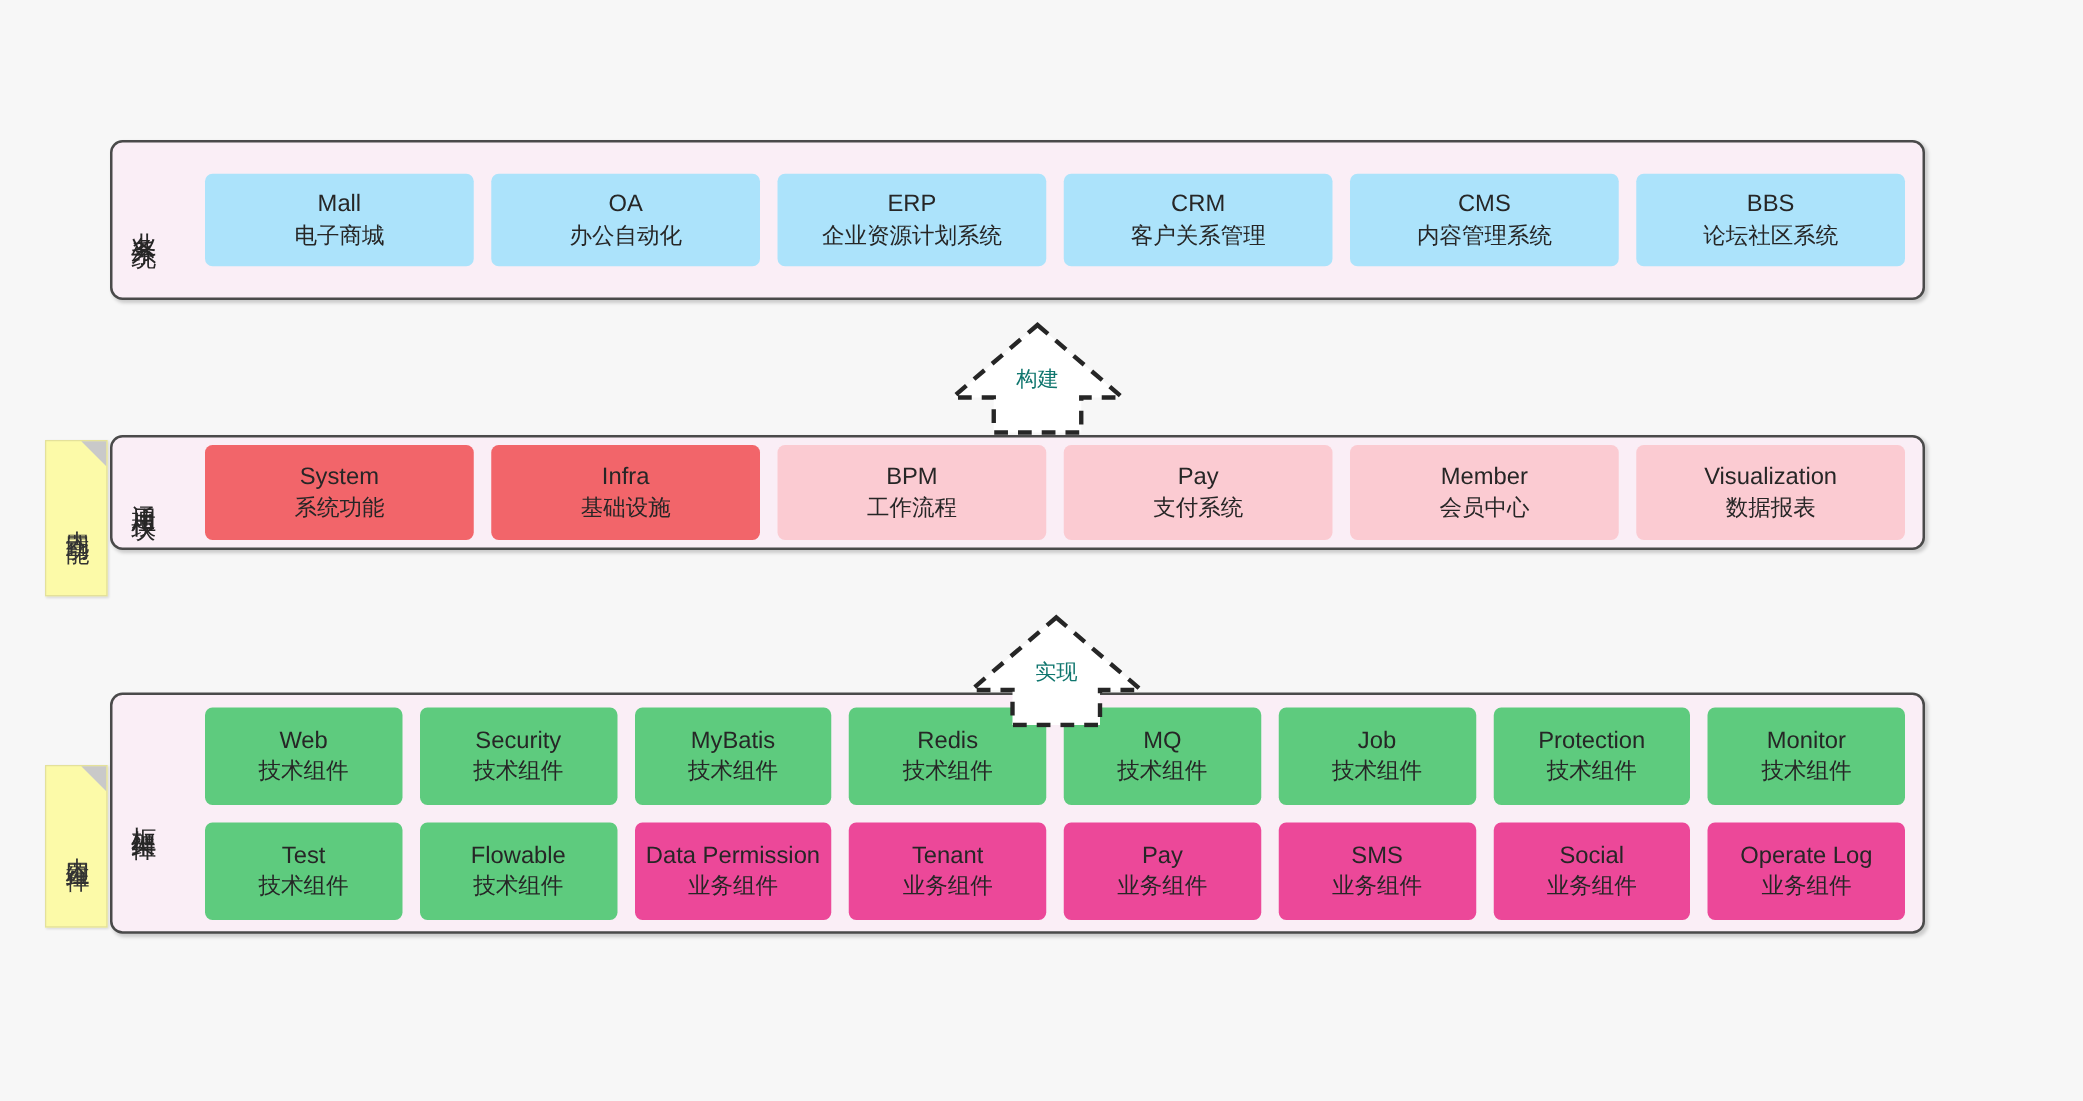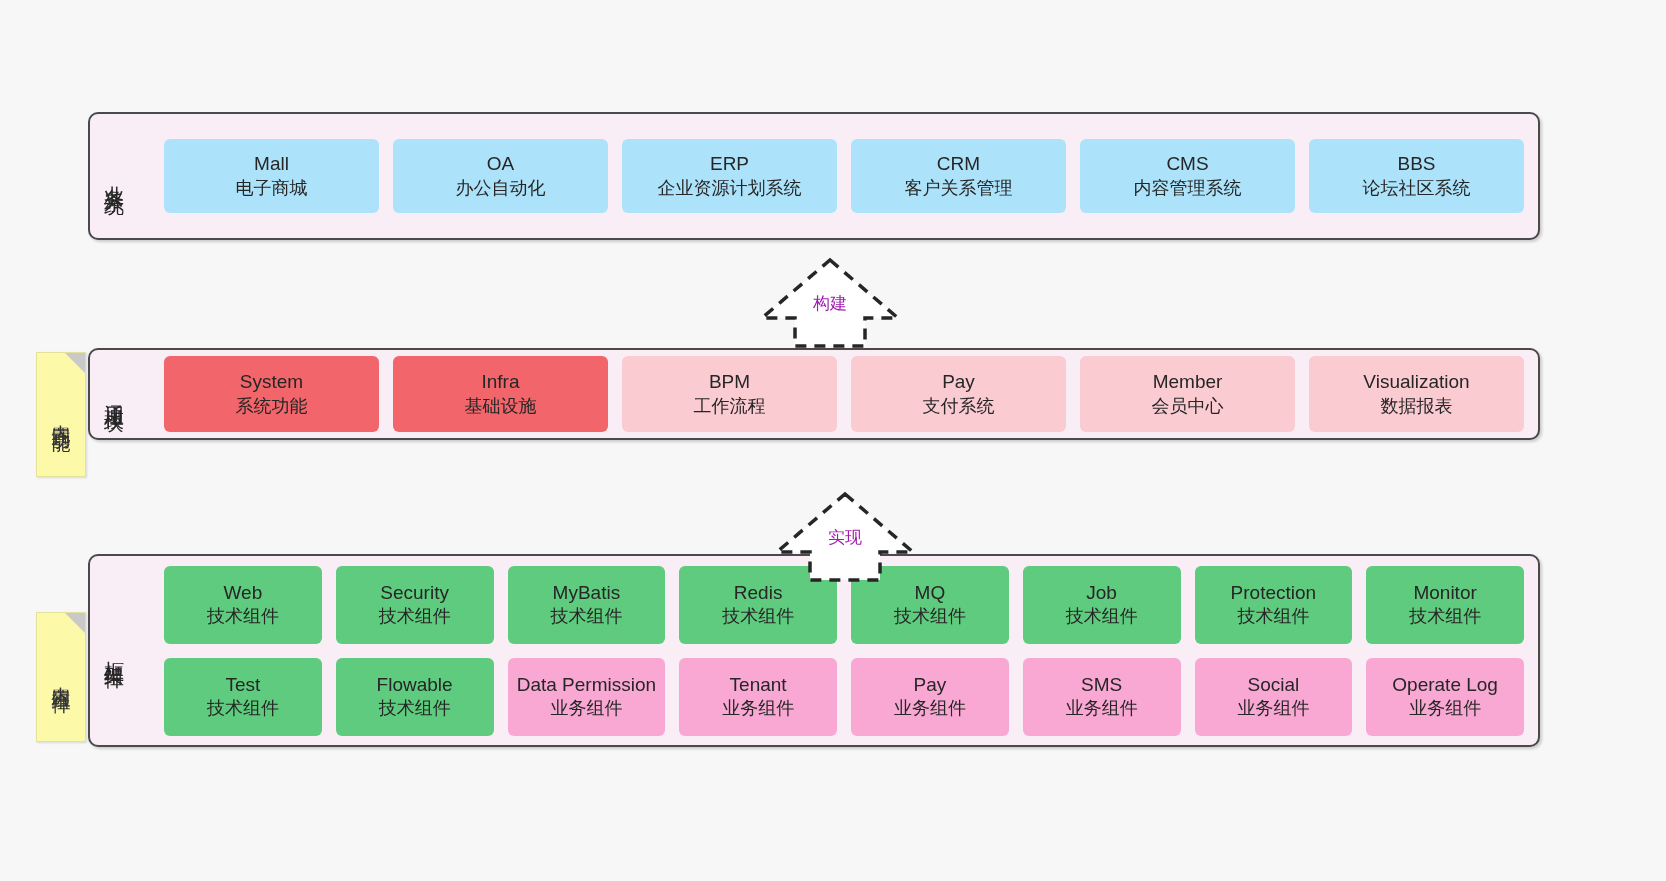--- a/index.html
+++ b/index.html
@@ -62,21 +62,21 @@
     color: #262626;
     line-height: 1.28;
     padding: 6px 4px;
   }
   .card .t1 { font-size: 19px; }
   .card .t2 { font-size: 18px; }
   .c-blue      { background: #ace3fb; }
   .c-red       { background: #f2656a; }
   .c-pinklight { background: #fbcbd2; }
   .c-green     { background: #5ecb7e; }
-  .c-greenlight{ background: #f9a8d4; }
+  .c-greenlight{ background: #ec4899; }
 
   
   #layer-business { left: 88px;  top: 112px; width: 1452px; height: 128px; }
   #layer-business .card { height: 74px; }
 
   #layer-common   { left: 88px;  top: 348px; width: 1452px; height: 92px; }
   #layer-common .card { height: 76px; }
 
   #layer-framework{ left: 88px;  top: 554px; width: 1452px; height: 193px; }
   #layer-framework .card { height: 78px; }
@@ -110,21 +110,21 @@
   #sticky-framework { left: 36px; top: 612px; height: 130px; }
 
   
   .arrow { position: absolute; z-index: 2; }
   .arrow svg { display: block; }
   .arrow .alabel {
     position: absolute;
     left: 50%;
     transform: translateX(-50%);
     font-size: 17px;
-    color: #a21caf;
+    color: #0f766e;
     white-space: nowrap;
     user-select: none;
   }
   #arrow-build  { left: 755px; top: 256px; width: 150px; height: 92px; }
   #arrow-build  .alabel { top: 36px; }
   #arrow-impl   { left: 770px; top: 490px; width: 150px; height: 92px; text-align: right; }
   #arrow-impl   .alabel { top: 36px; }
 </style>
 </head>
 <body>

